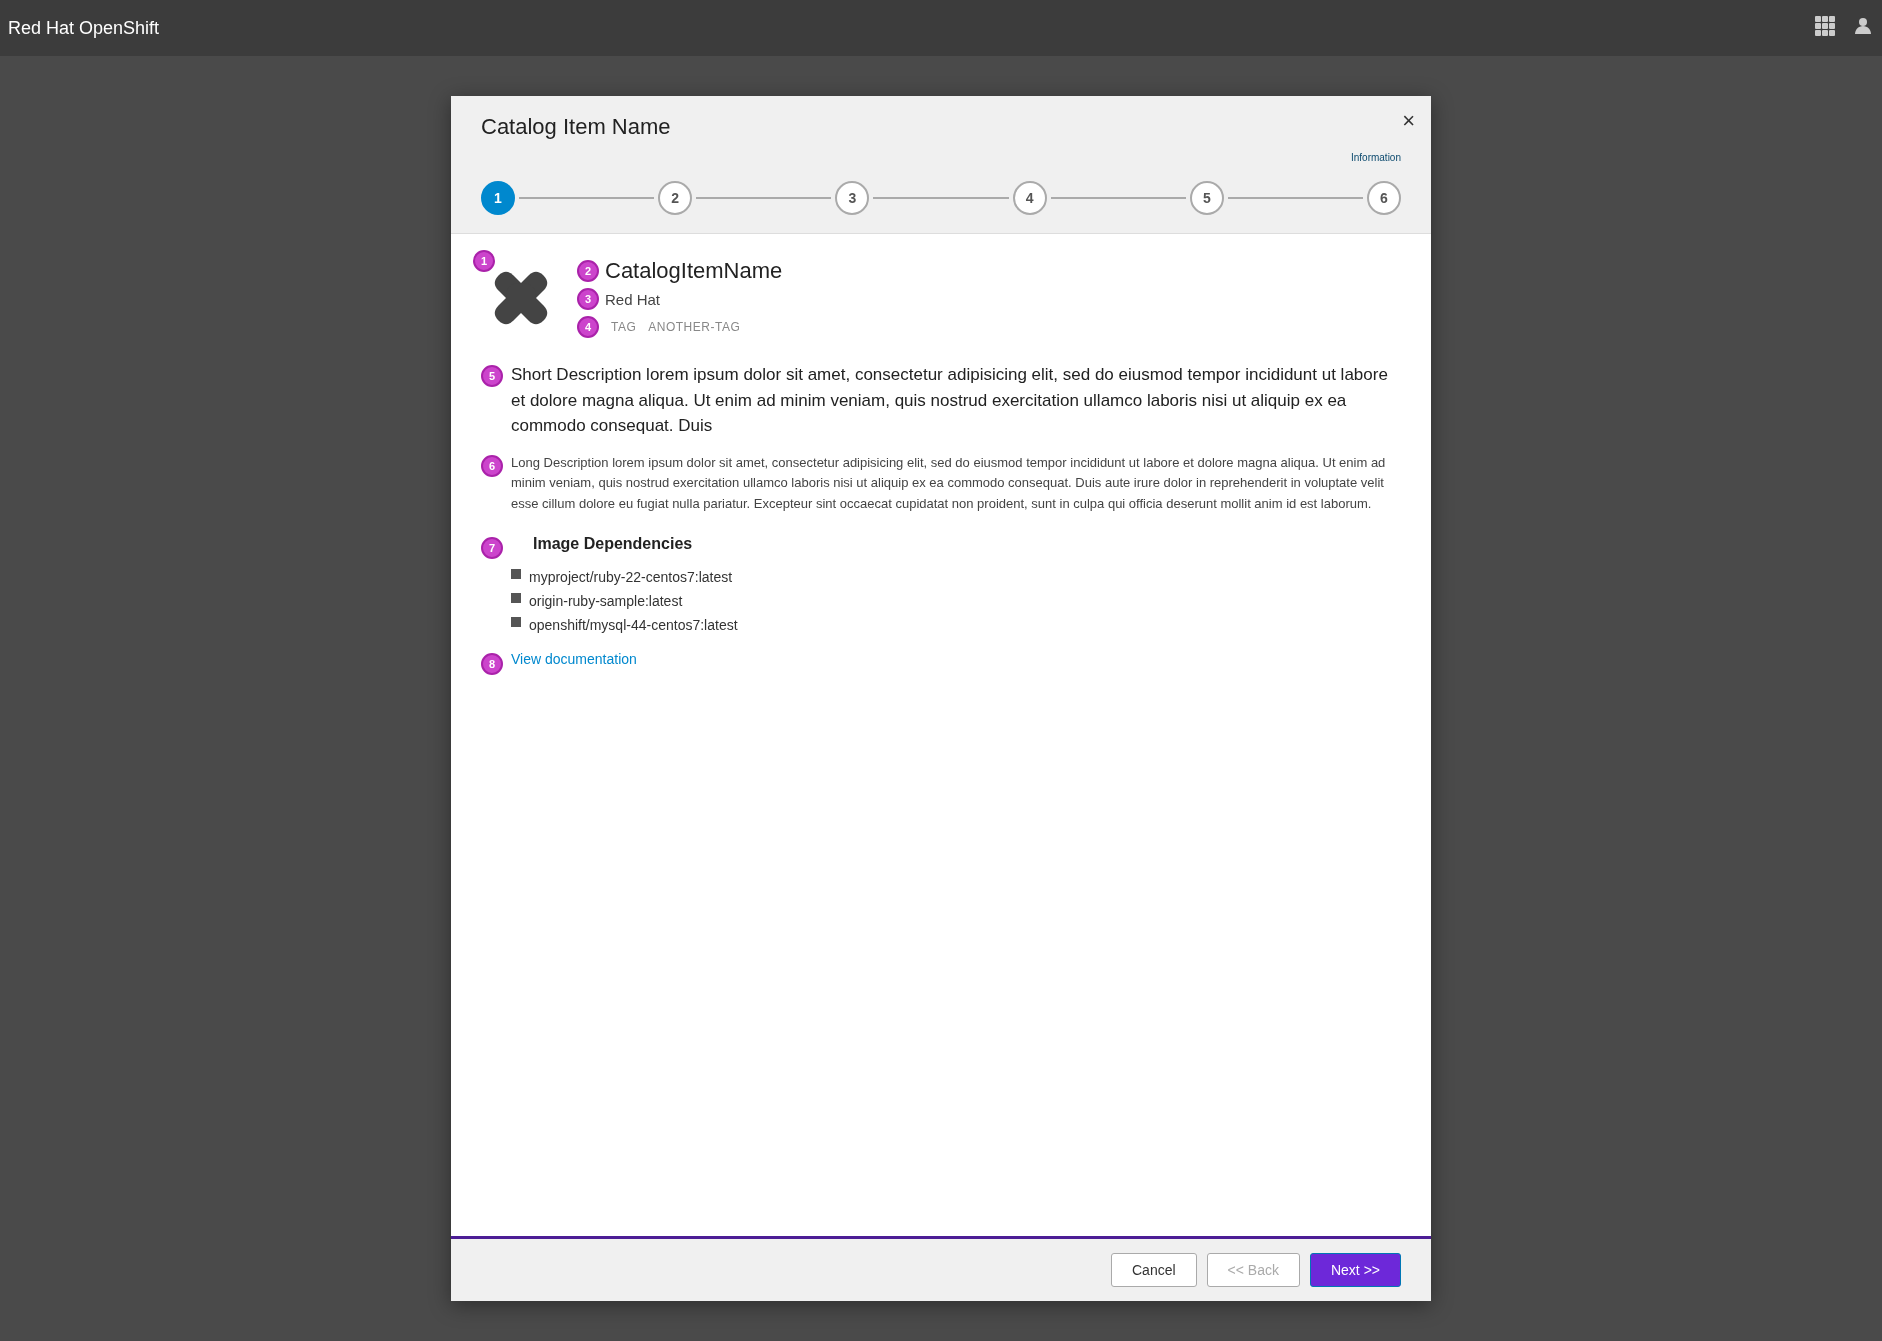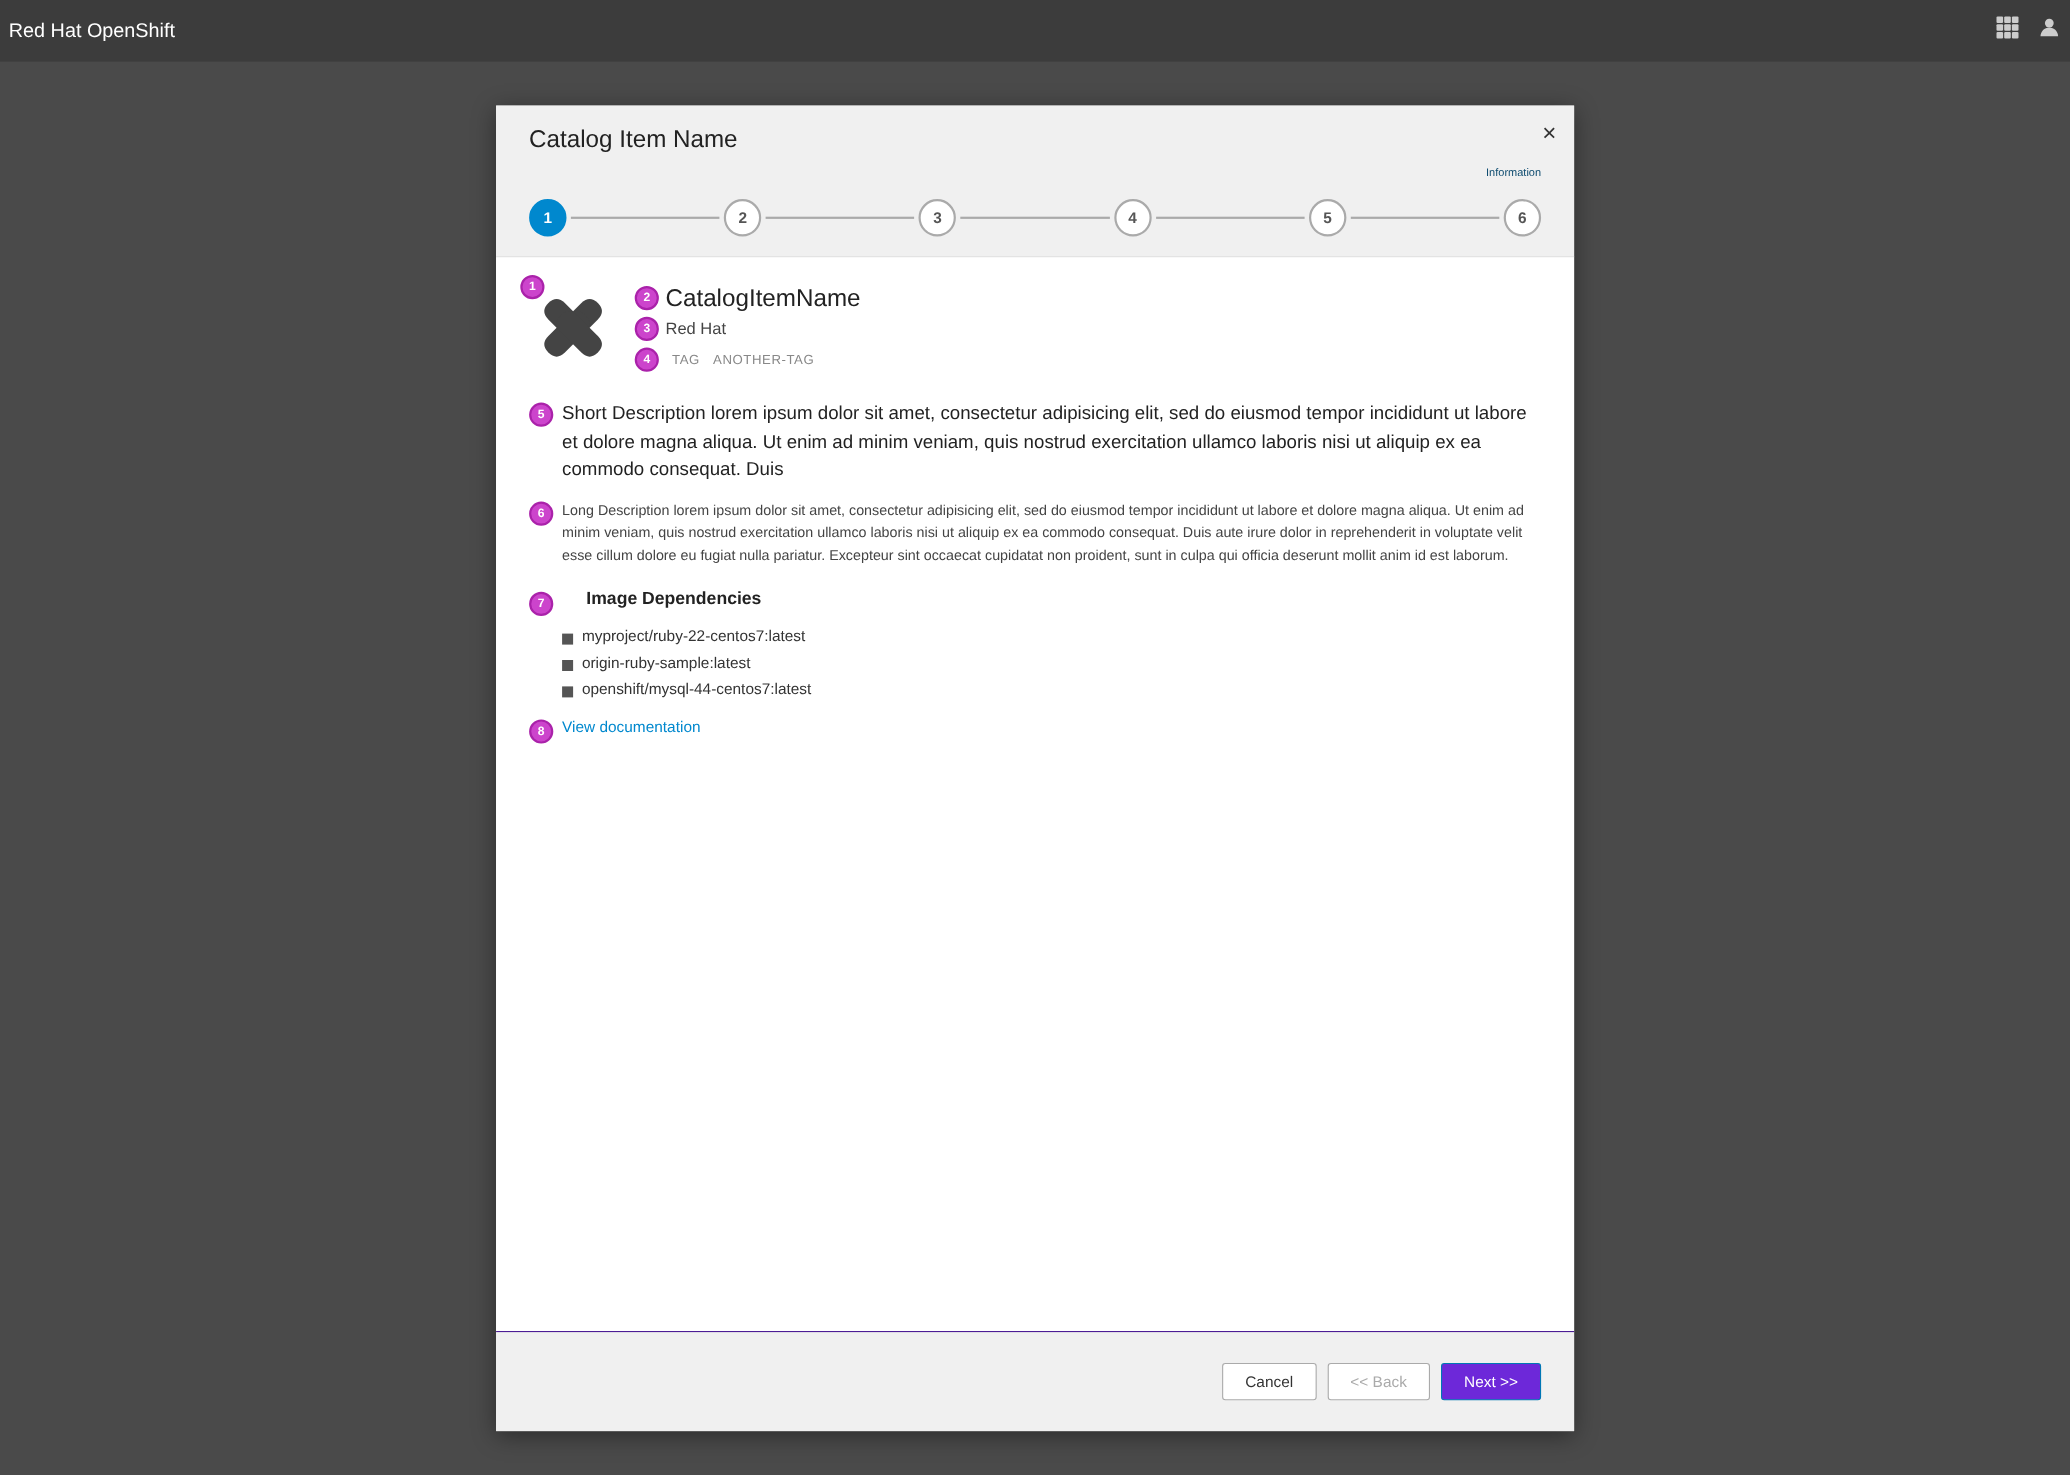--- a/index.html
+++ b/index.html
@@ -225,21 +225,21 @@
       margin-left: 22px;
     }
 
     .image-deps-list {
       margin-top: 10px;
       margin-left: 30px;
     }
 
     .image-dep-item {
       display: flex;
-      align-items: flex-end;
+      align-items: flex-start;
       gap: 8px;
       margin-bottom: 8px;
       font-size: 14px;
       color: #333;
     }
 
     .square-bullet {
       width: 10px;
       height: 10px;
       background: #555;
@@ -250,25 +250,25 @@
     .view-doc-link {
       color: #0088ce;
       text-decoration: none;
       font-size: 14px;
       cursor: pointer;
     }
 
     
     .dialog-footer {
       background: #f0f0f0;
-      padding: 28px 30px;
+      padding: 14px 30px;
       display: flex;
       justify-content: flex-end;
       gap: 10px;
-      border-top: 1px solid #4c1d95;
+      border-top: 3px solid #4c1d95;
     }
 
     .btn {
       padding: 8px 20px;
       font-size: 14px;
       border: 1px solid #aaa;
       border-radius: 3px;
       cursor: pointer;
       background: #fff;
       color: #333;

